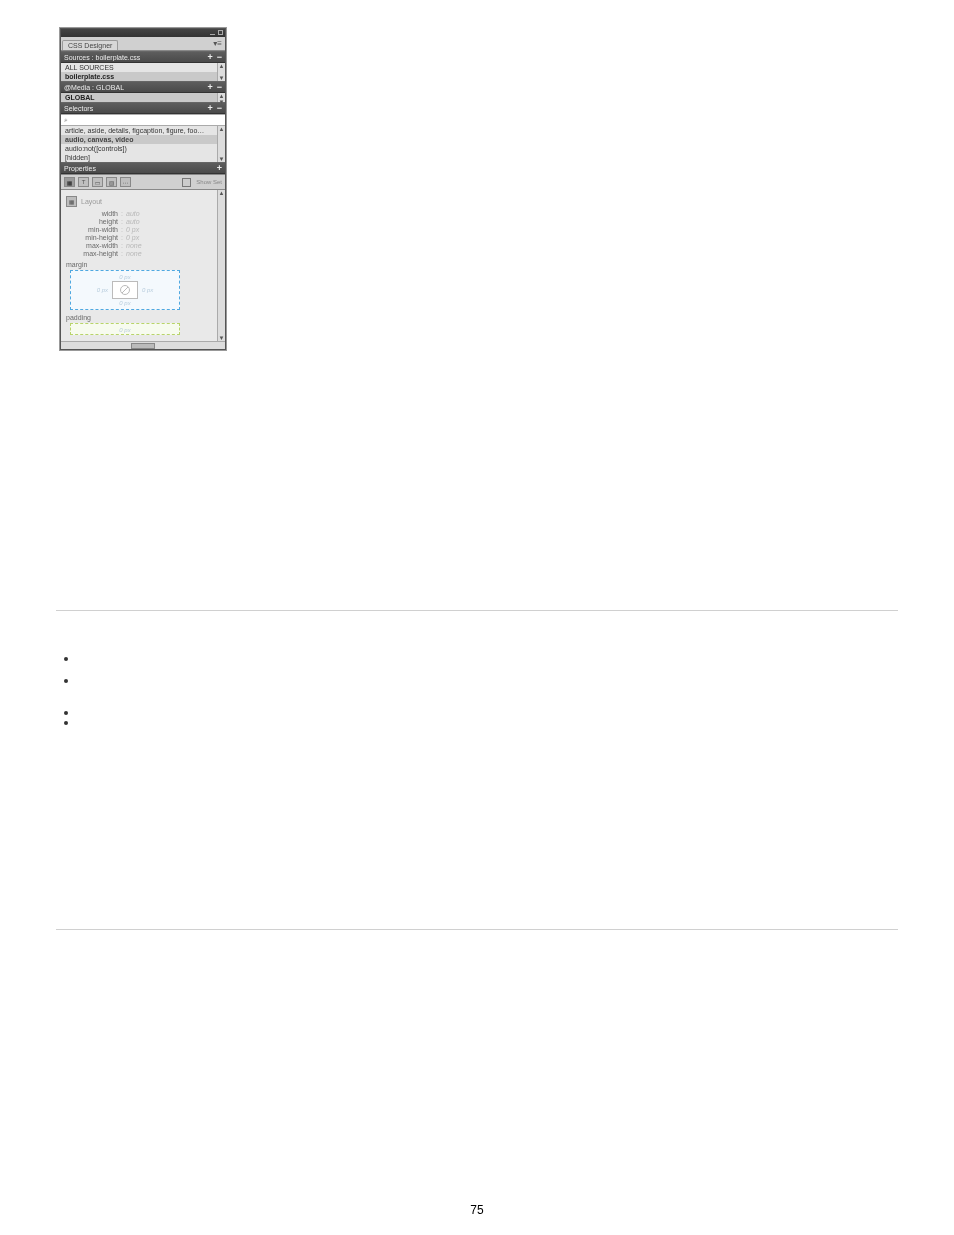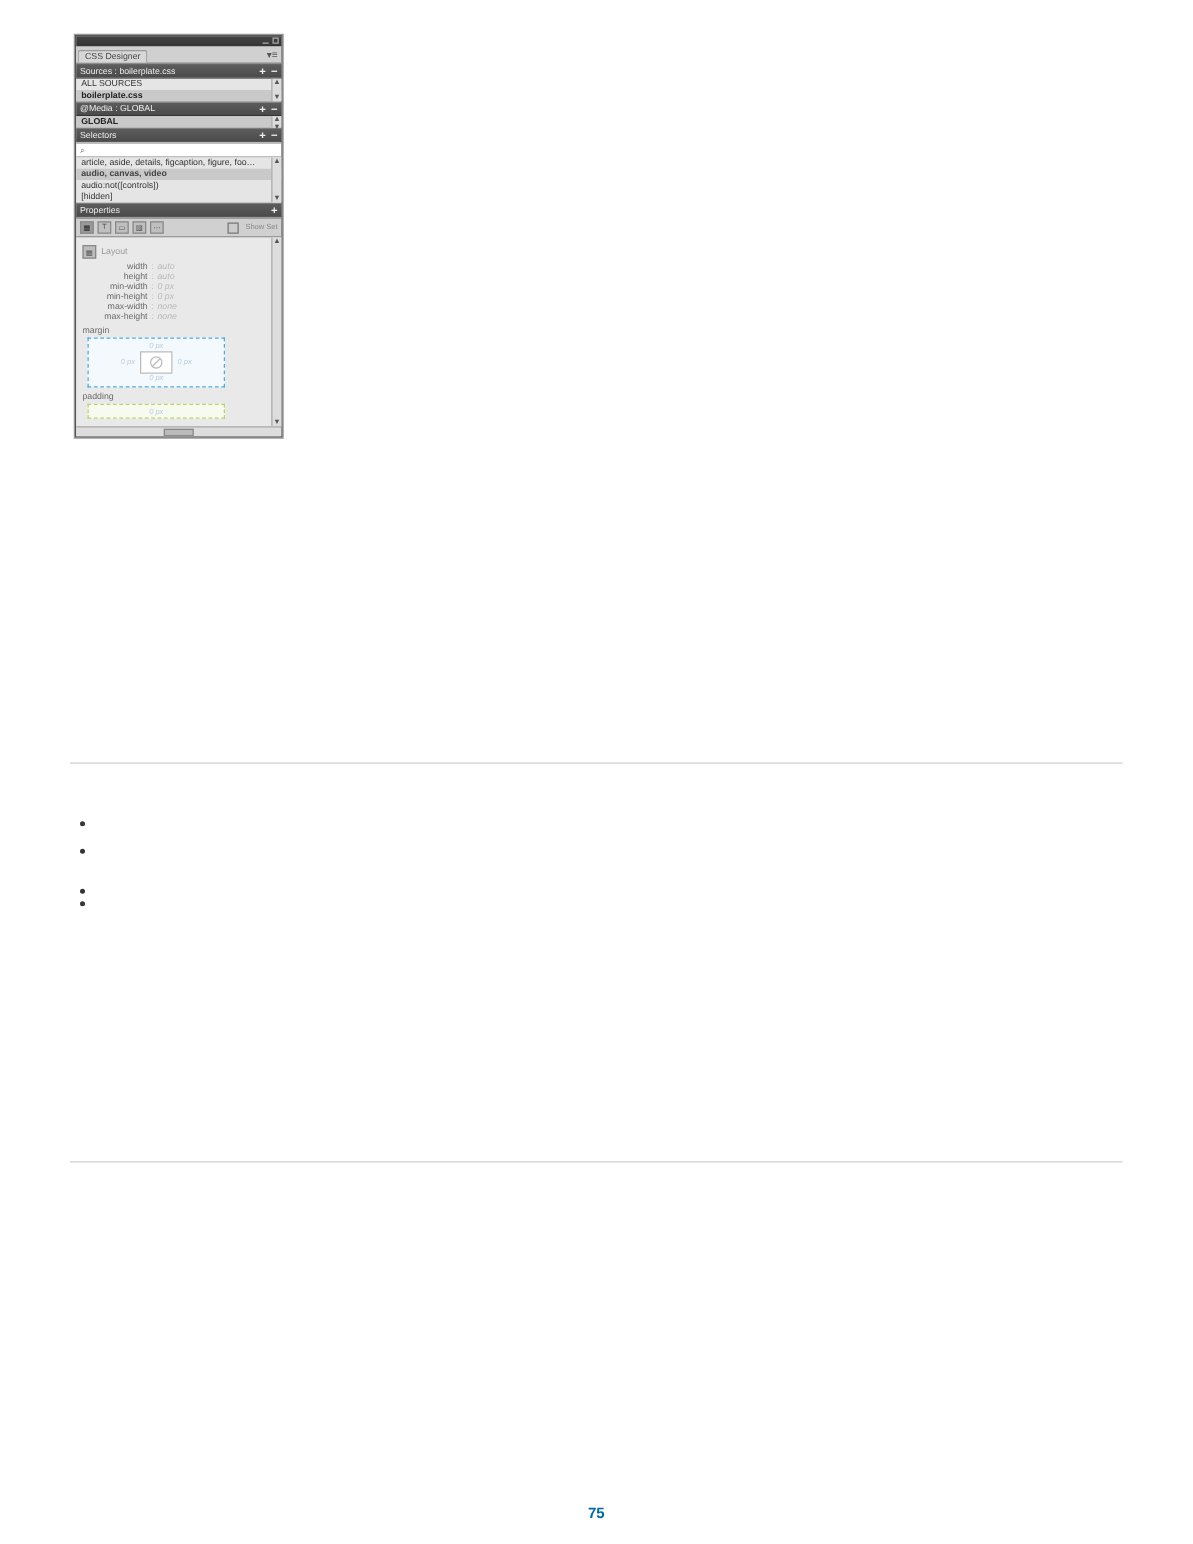--- a/index.html
+++ b/index.html
@@ -53,21 +53,21 @@
   .box-model.padding .bm-outer{border:0.5px dashed #b8d46a;background:#f7fbef;}
   .hscroll{height:7px;background:#ddd;border-top:1px solid #aaa;position:relative;display:flex;justify-content:center;align-items:center;}
   .hscroll .thumb{width:22px;height:4px;background:#bbb;border:1px solid #888;}
   
   hr.section{border:none;border-top:1px solid #d0d0d0;margin:0;}
   .gap-block{height:260px;}
   .gap-block2{height:170px;}
   .bullets{margin:40px 0 40px 22px;padding:0;}
   .bullets li{list-style:disc;margin:0 0 18px 0;height:4px;}
   .bullets li.tight{margin-bottom:6px;}
-  .pagenum{position:absolute;bottom:18px;left:0;right:0;text-align:center;font-size:12px;color:#0369a1;font-weight:bold;}
+  .pagenum{position:absolute;bottom:18px;left:0;right:0;text-align:center;font-size:12px;color:#000000;}
 </style>
 </head>
 <body>
 
 <div class="page">
 
   <div class="panel">
     <div class="topbar">
       <div class="win-ctl">
         <span class="win-min"></span>

